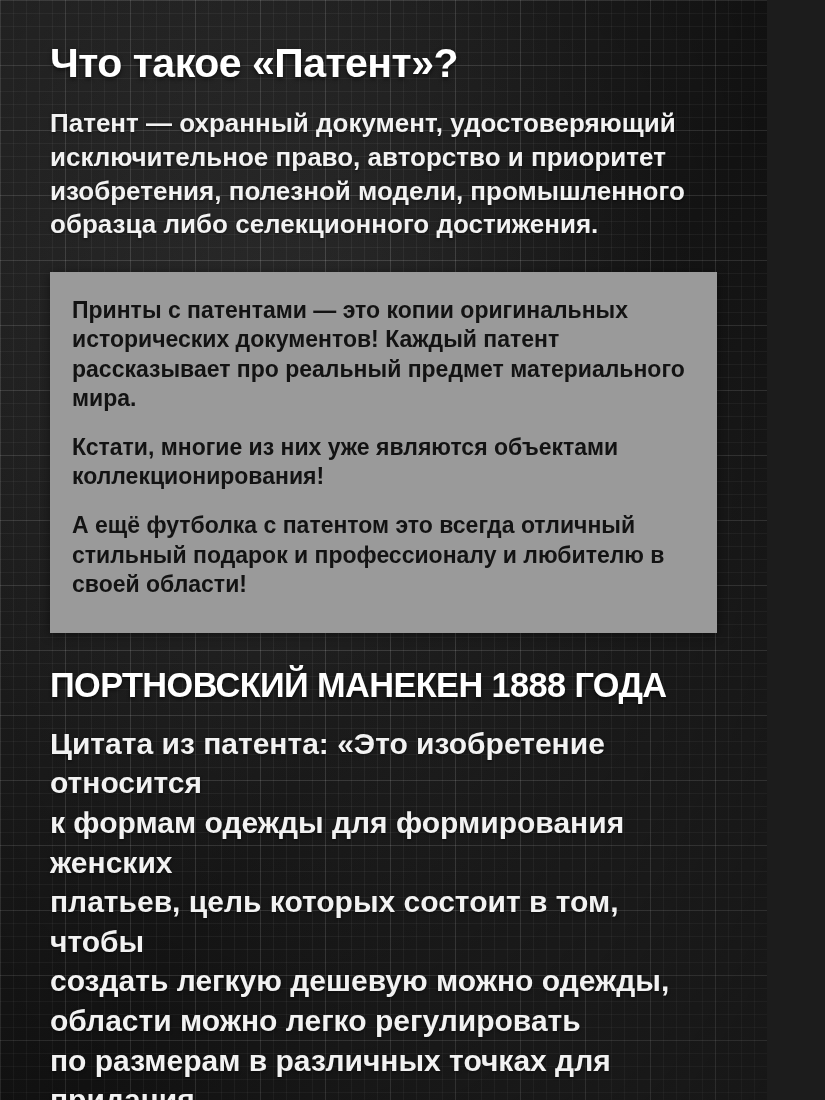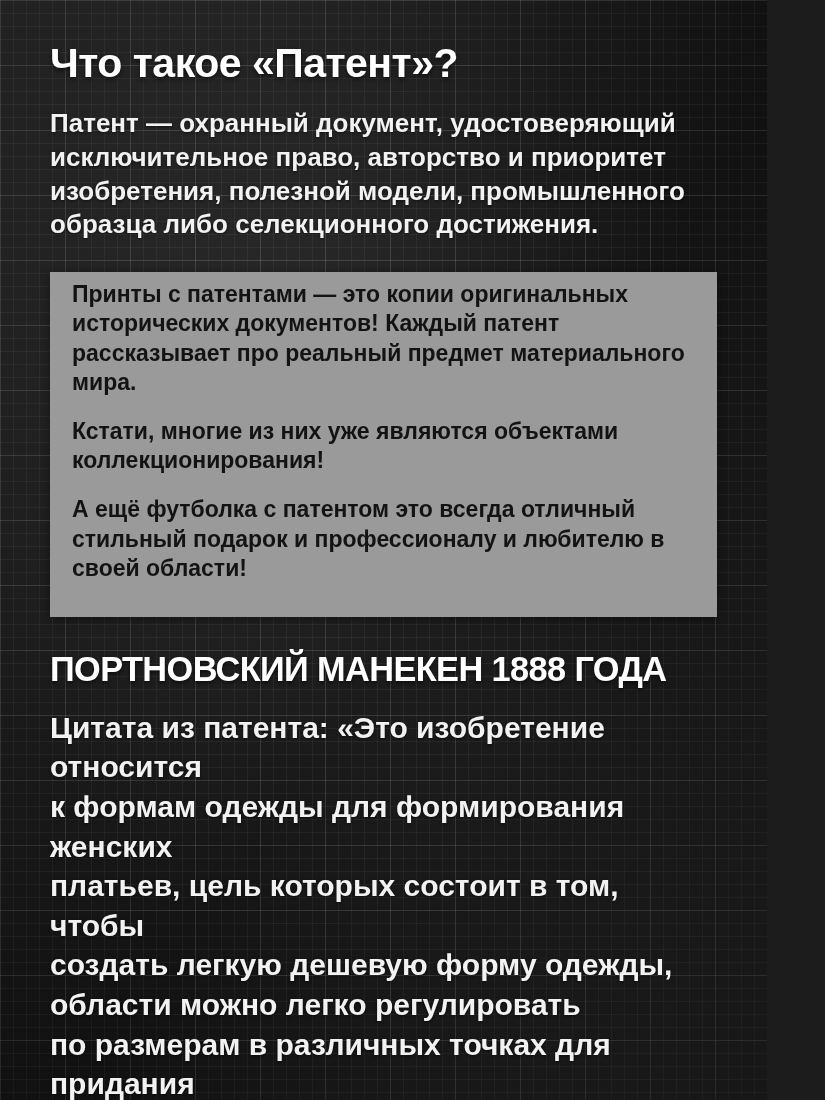--- a/index.html
+++ b/index.html
@@ -57,21 +57,21 @@
     font-weight: bold;
     line-height: 1.30;
     margin: 4px 0 30px 0;
     color: #f2f2f2;
     max-width: 730px;
     text-shadow: 0 1px 3px rgba(0,0,0,0.55);
   }
   .callout {
     background: #9a9a9a;
     color: #111111;
-    padding: 8px 20px 22px 22px;
+    padding: 24px 20px 22px 22px;
     margin: 0 0 34px 0;
     box-shadow: 0 2px 10px rgba(0,0,0,0.45);
   }
   .callout p {
     font-size: 23px;
     font-weight: bold;
     line-height: 1.27;
     margin: 0 0 20px 0;
     color: #131313;
   }
@@ -118,20 +118,20 @@
       <p>Кстати, многие из них уже являются объектами коллекционирования!</p>
       <p>А ещё футболка с патентом это всегда отличный стильный подарок и профессионалу и любителю в своей области!</p>
     </div>
 
     <h2 class="subtitle">ПОРТНОВСКИЙ МАНЕКЕН 1888 ГОДА</h2>
 
     <p class="quote">
       <span class="quote-line">Цитата из патента: «Это изобретение относится</span>
       <span class="quote-line">к формам одежды для формирования женских</span>
       <span class="quote-line">платьев, цель которых состоит в том, чтобы</span>
-      <span class="quote-line">создать легкую дешевую форму одежды,</span>
+      <span class="quote-line">создать легкую дешевую можно одежды,</span>
       <span class="quote-line">области можно легко регулировать</span>
       <span class="quote-line">по размерам в различных точках для придания</span>
       <span class="quote-line">платью желаемых пропорций...»</span>
     </p>
 
   </div>
 </div>
 
 </body></html>

